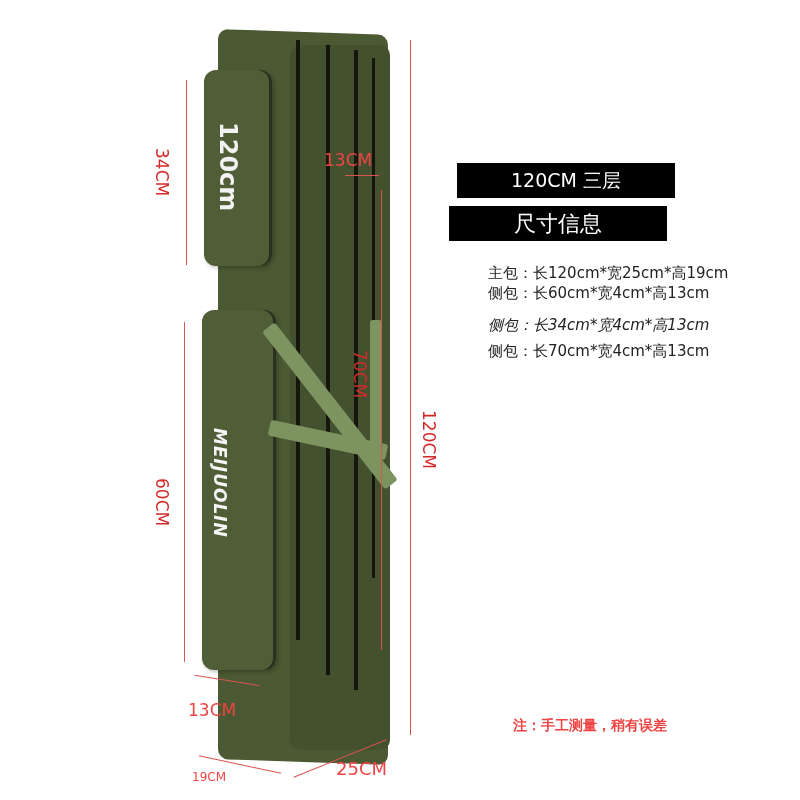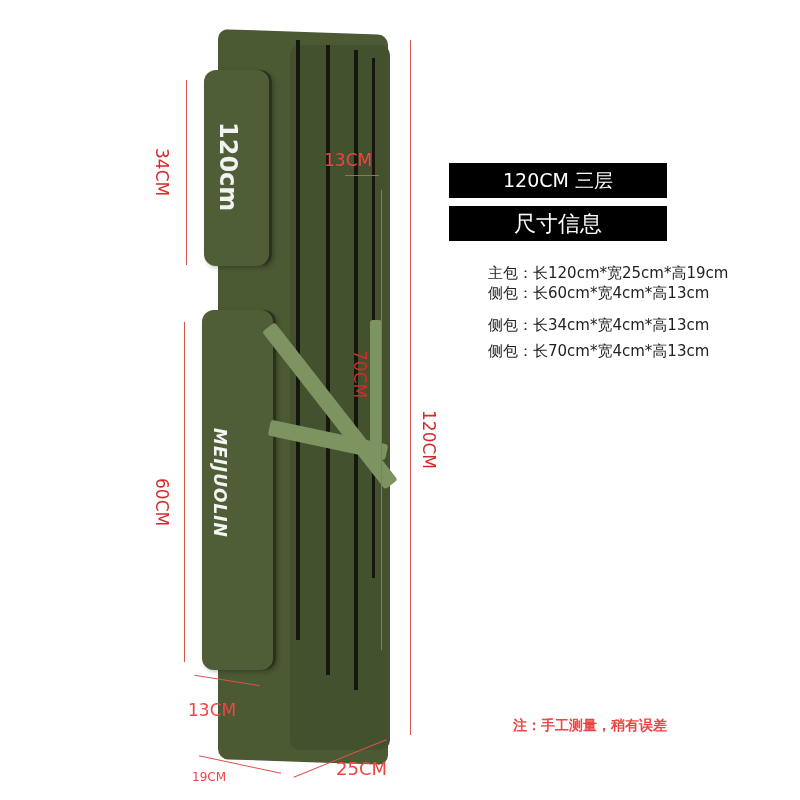--- a/index.html
+++ b/index.html
@@ -57,21 +57,21 @@
 
 <div class="rline" style="left:194px;top:680px;width:66px;height:1px;transform:rotate(9deg);"></div>
 <div class="abs red" style="left:188px;top:700px;font-size:17px;">13CM</div>
 
 <div class="rline" style="left:198px;top:764px;width:84px;height:1px;transform:rotate(12deg);"></div>
 <div class="abs red" style="left:192px;top:770px;font-size:12px;">19CM</div>
 
 <div class="rline" style="left:290px;top:758px;width:100px;height:1px;transform:rotate(-22deg);"></div>
 <div class="abs red" style="left:336px;top:758px;font-size:18px;">25CM</div>
 
-<div class="banner" style="top:163px;height:35px;line-height:35px;font-size:19px;">120CM 三层</div>
+<div class="banner" style="top:163px;height:35px;line-height:35px;font-size:19px;margin-left:8px;">120CM 三层</div>
 <div class="banner" style="top:206px;height:35px;line-height:35px;font-size:22px;">尺寸信息</div>
 
 <div class="spec" style="top:264px;"><span>主包：</span><span>长120cm*宽25cm*高19cm</span></div>
 <div class="spec" style="top:284px;"><span>侧包：</span><span>长60cm*宽4cm*高13cm</span></div>
-<div class="spec" style="top:316px;"><span>侧包：</span><span>长34cm*宽4cm*高13cm</span></div>
+<div class="spec" style="top:316px;font-style:italic;"><span>侧包：</span><span>长34cm*宽4cm*高13cm</span></div>
 <div class="spec" style="top:342px;"><span>侧包：</span><span>长70cm*宽4cm*高13cm</span></div>
 
 <div class="abs red" style="left:513px;top:717px;font-size:14px;font-weight:bold;">注：手工测量，稍有误差</div>
 
 </body></html>

